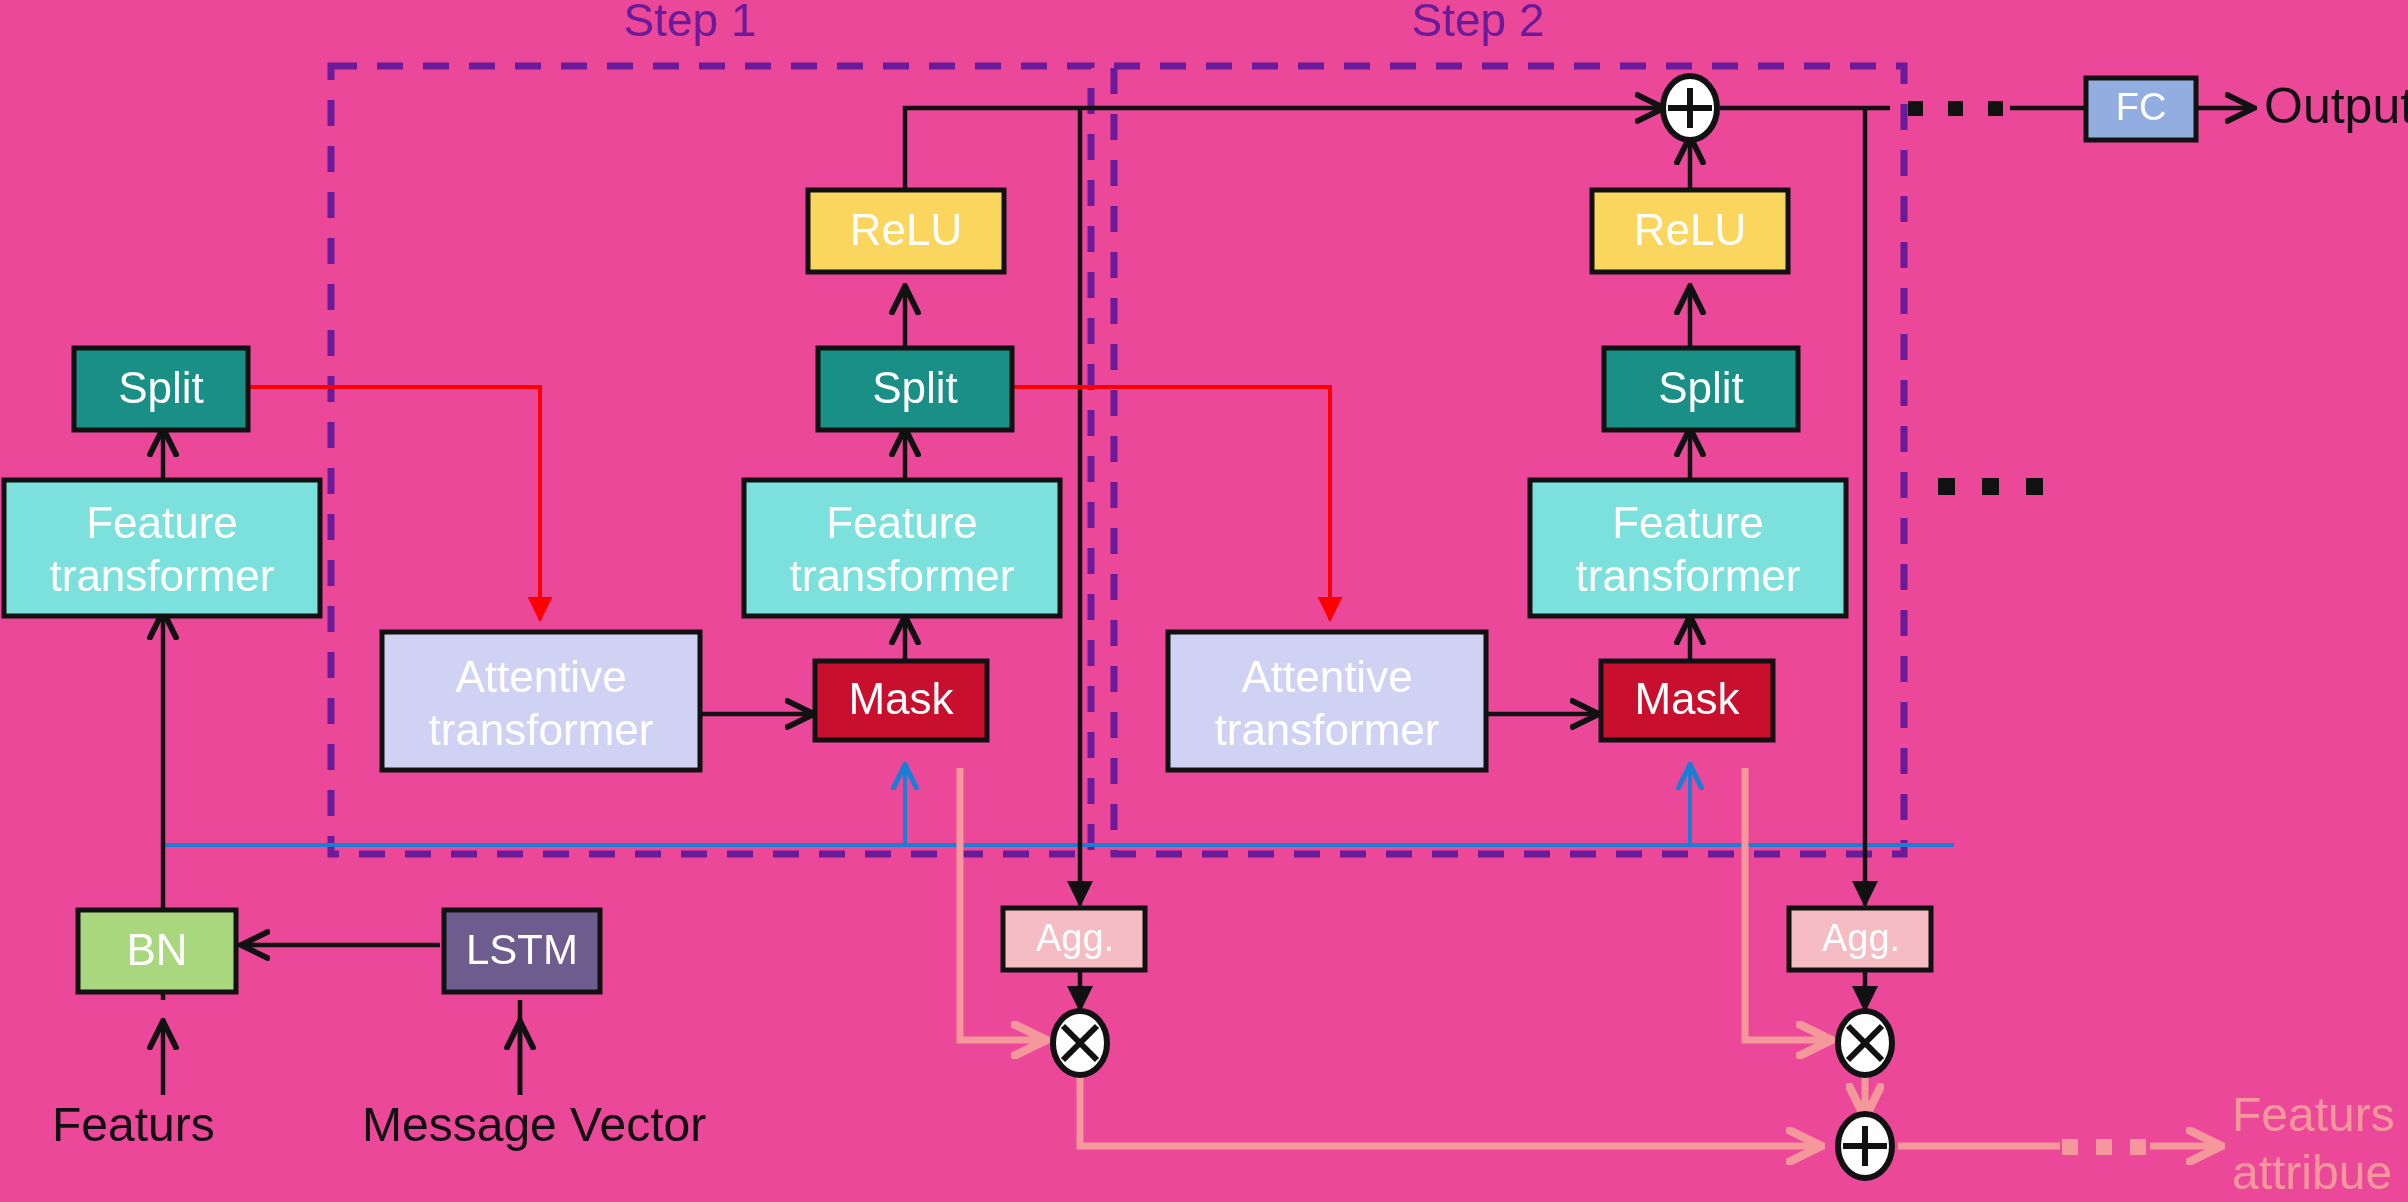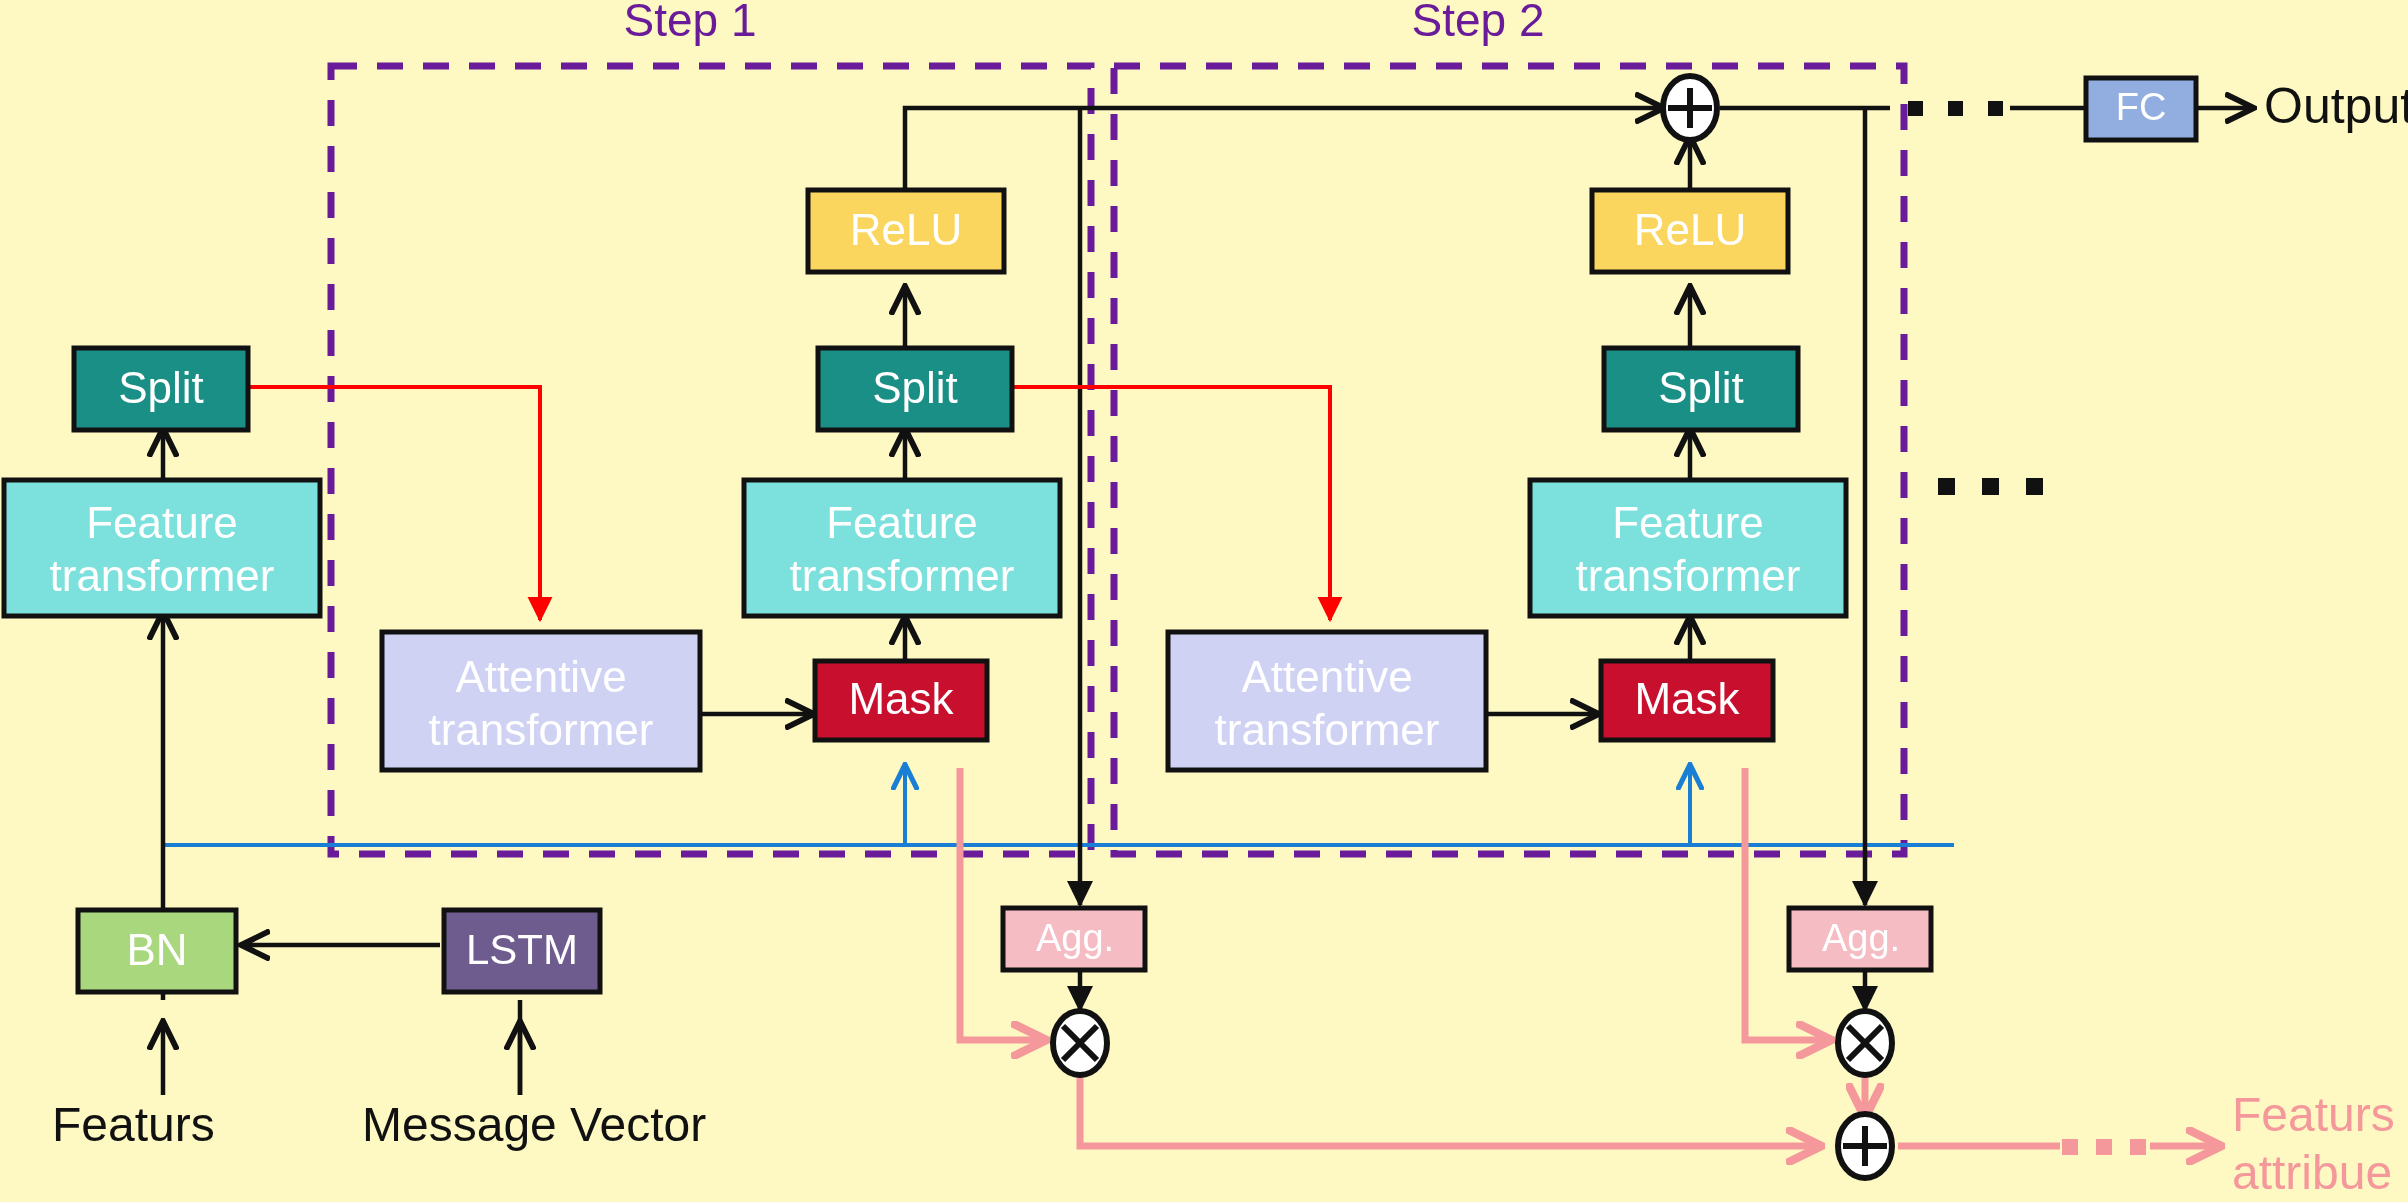--- a/index.html
+++ b/index.html
@@ -8,21 +8,21 @@
     padding: 0;
     background: #ffffff;
   }
   body {
     font-family: "Liberation Sans", sans-serif;
   }
   #canvas {
     position: relative;
     width: 2408px;
     height: 1202px;
-    background: #fef9c3;
+    background: #ec4899;
     overflow: hidden;
   }
   svg#diagram {
     position: absolute;
     left: 0;
     top: 0;
     width: 2408px;
     height: 1202px;
   }
   .node-rect {

